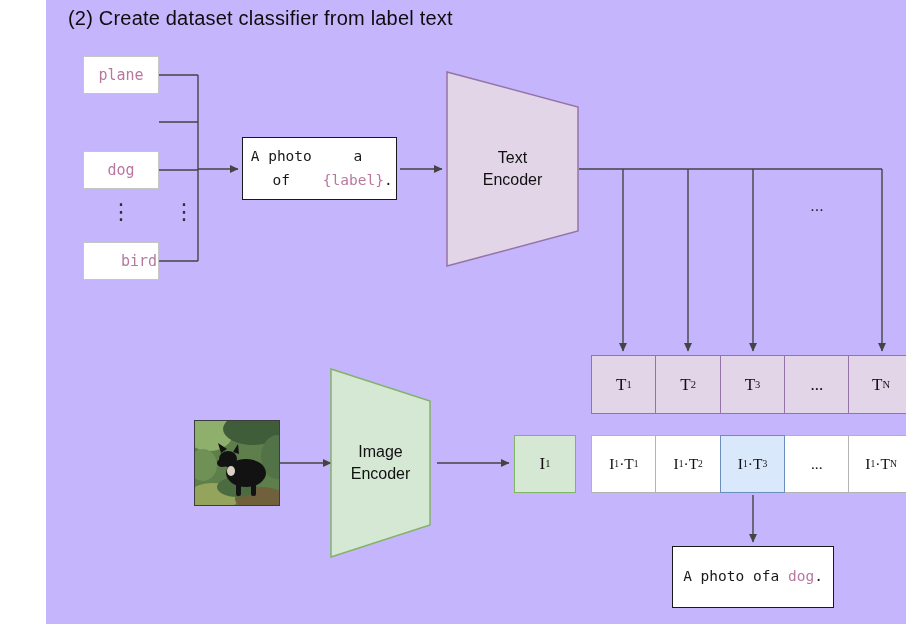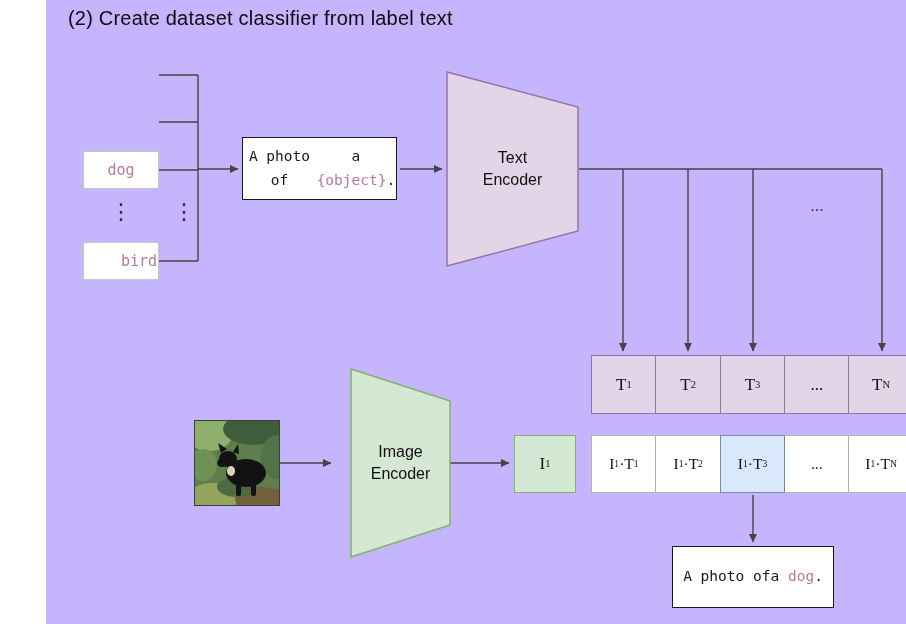--- a/index.html
+++ b/index.html
@@ -86,28 +86,29 @@
     </g>
     <g stroke="#444" stroke-width="1.4" fill="none">
       <line x1="234" y1="463" x2="285" y2="463" marker-end="url(#arrow)"></line>
       <line x1="391" y1="463" x2="463" y2="463" marker-end="url(#arrow)"></line>
       <line x1="707" y1="495" x2="707" y2="542" marker-end="url(#arrow)"></line>
     </g>
   </svg>
 
   <div class="title abs" style="left:22px; top:7px;">(2) Create dataset classifier from label text</div>
 
+  <div class="label-box abs" style="top:56px;">plane</div>
   <div class="label-box abs" style="top:151px;">dog</div>
   <div class="vdots abs" style="left:37px; top:199px; width:76px;">⋮</div>
   <div class="vdots abs" style="left:126px; top:199px; width:24px;">⋮</div>
   <div class="label-box abs" style="top:242px;padding-left:36px;">bird</div>
 
   <div class="prompt-box abs" style="left:196px; top:137px; width:155px; height:63px;">
     <div>A photo of</div>
-    <div><span>a </span><span class="mauve">{object}</span><span>.</span></div>
+    <div><span>a </span><span class="mauve">{label}</span><span>.</span></div>
   </div>
 
   <div class="abs enc-wrap" style="left:400px; top:70px; width:133px; height:198px;">
     <svg width="133" height="198">
       <polygon points="1,2 132,37 132,161 1,196" fill="#e1d5e7" stroke="#9673a6" stroke-width="1.5"></polygon>
     </svg>
     <div class="enc-label">
       <div>Text</div>
       <div>Encoder</div>
     </div>
@@ -153,21 +154,21 @@
       <ellipse cx="33" cy="38" rx="9" ry="8" fill="#121212"></ellipse>
       <path d="M26 32 L23 22 L32 28 Z" fill="#121212"></path>
       <path d="M38 31 L43 23 L44 33 Z" fill="#121212"></path>
       <ellipse cx="27" cy="42" rx="5" ry="4" fill="#121212"></ellipse>
       <rect x="41" y="60" width="5" height="15" rx="2" fill="#121212"></rect>
       <rect x="56" y="60" width="5" height="15" rx="2" fill="#121212"></rect>
       <ellipse cx="36" cy="50" rx="4" ry="5" fill="#d9d2c4"></ellipse>
     </svg>
   </div>
 
-  <div class="abs enc-wrap" style="left:304px; top:368px; width:101px; height:190px;">
+  <div class="abs enc-wrap" style="left:284px; top:368px; width:101px; height:190px;">
     <svg width="101" height="190">
       <polygon points="1,1 100,33 100,157 1,189" fill="#d5e8d4" stroke="#82b366" stroke-width="1.5"></polygon>
     </svg>
     <div class="enc-label">
       <div>Image</div>
       <div>Encoder</div>
     </div>
   </div>
 
   <div class="i-box abs" style="left:468px; top:435px; width:62px; height:58px;">

